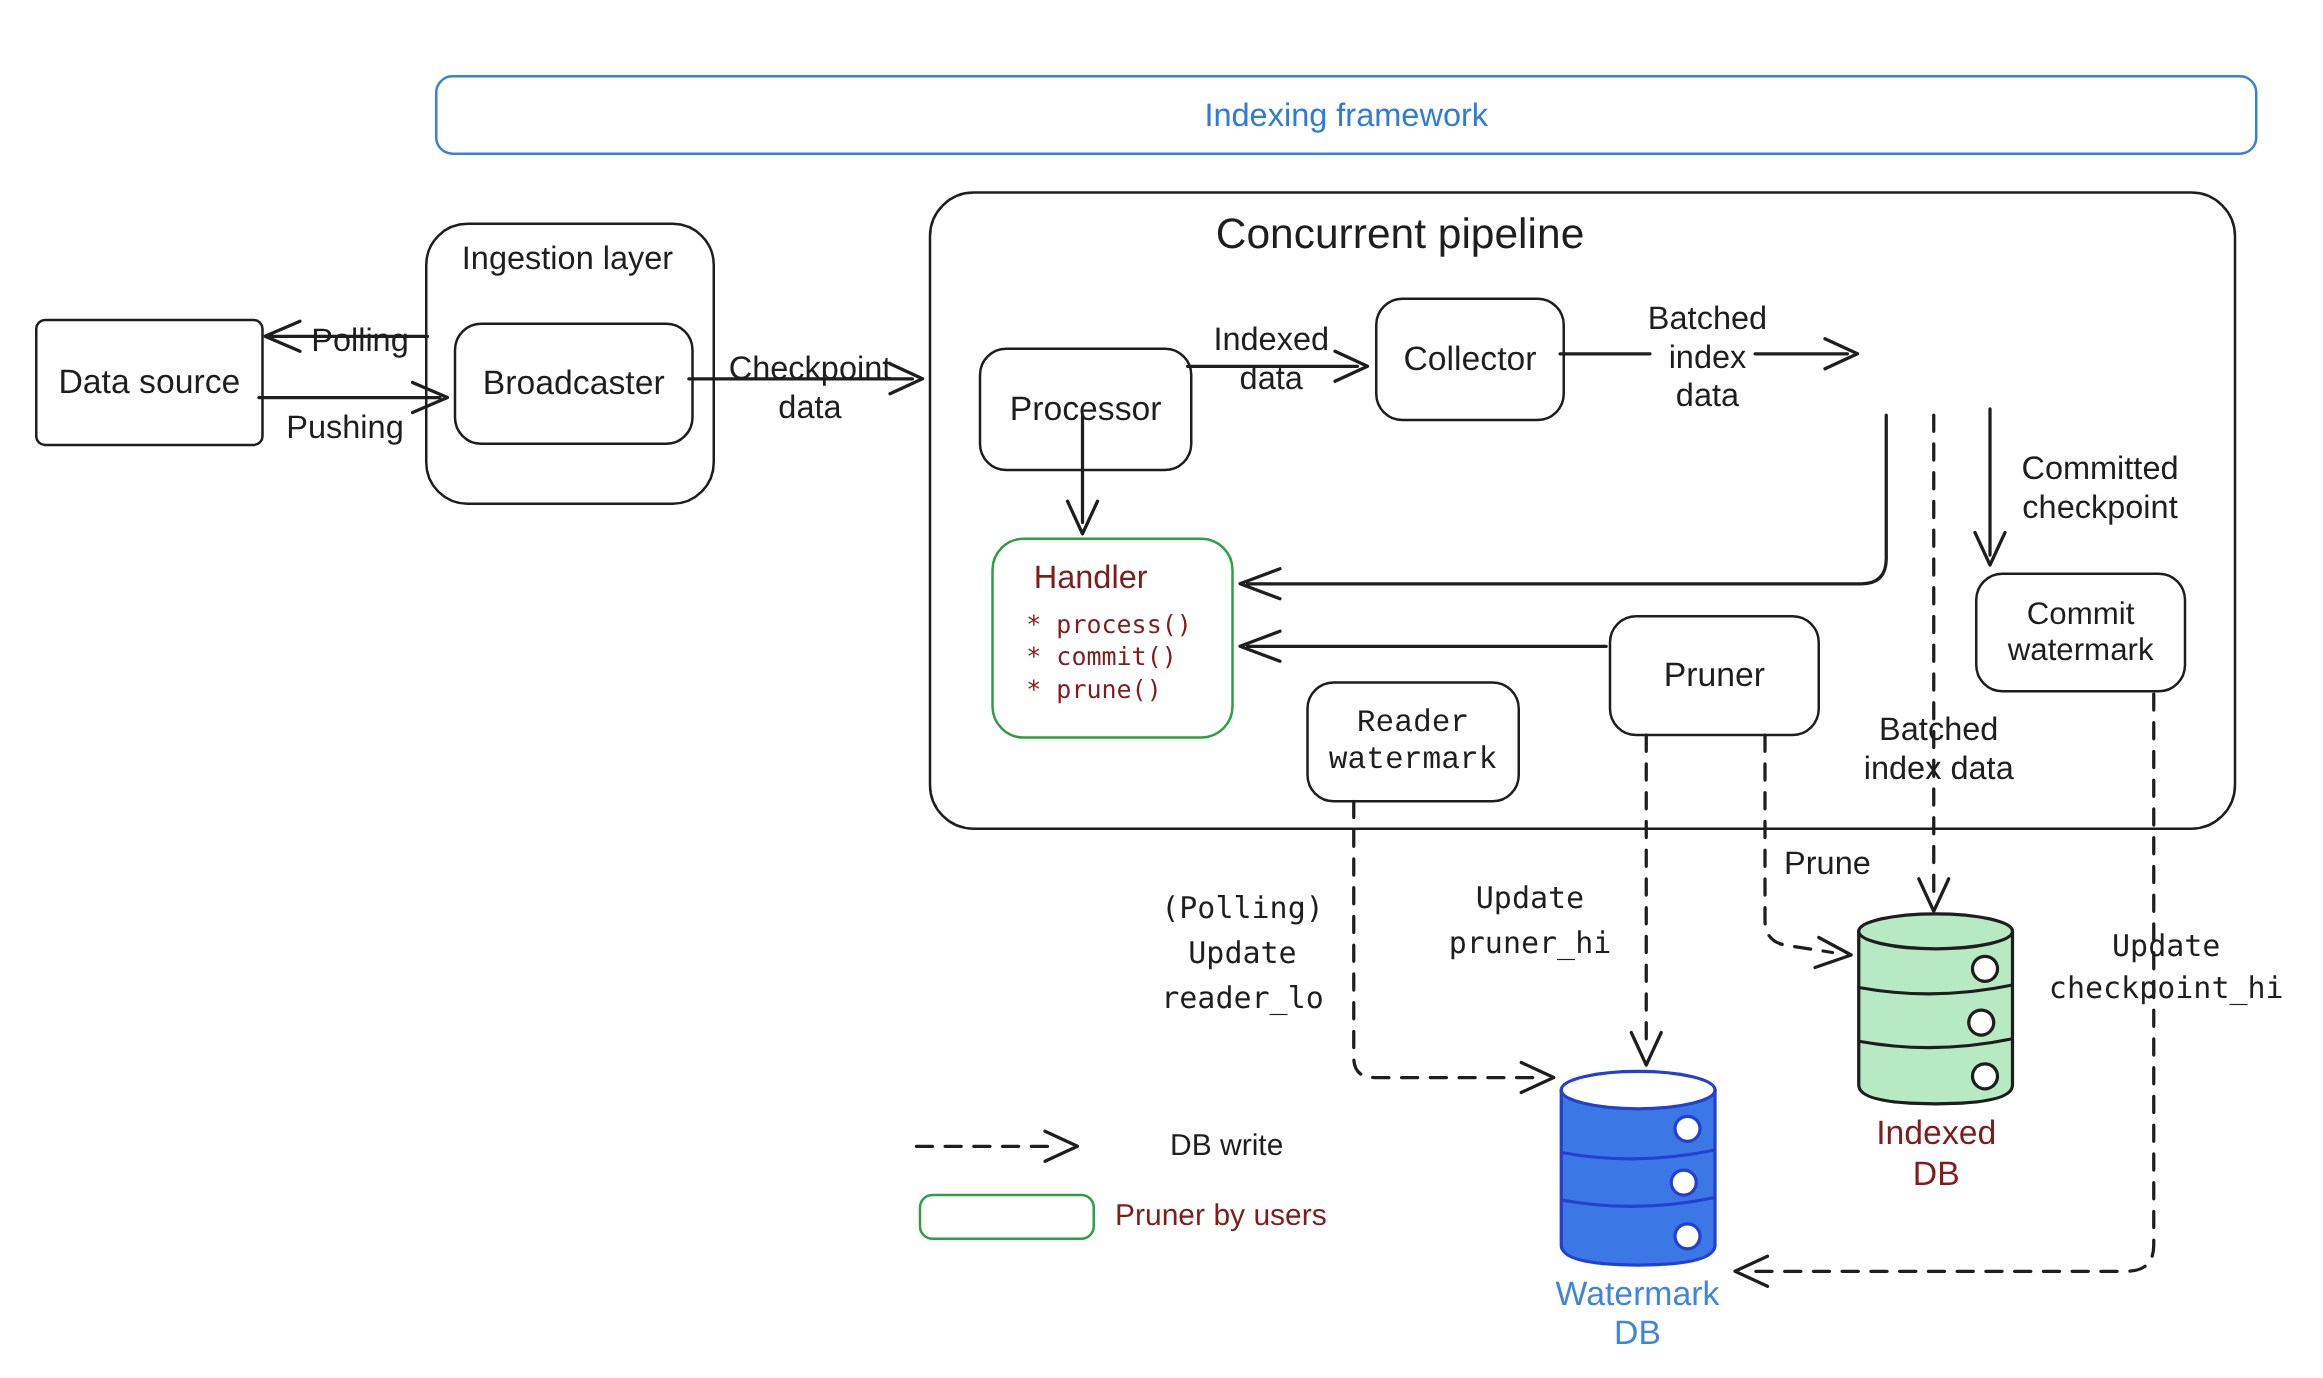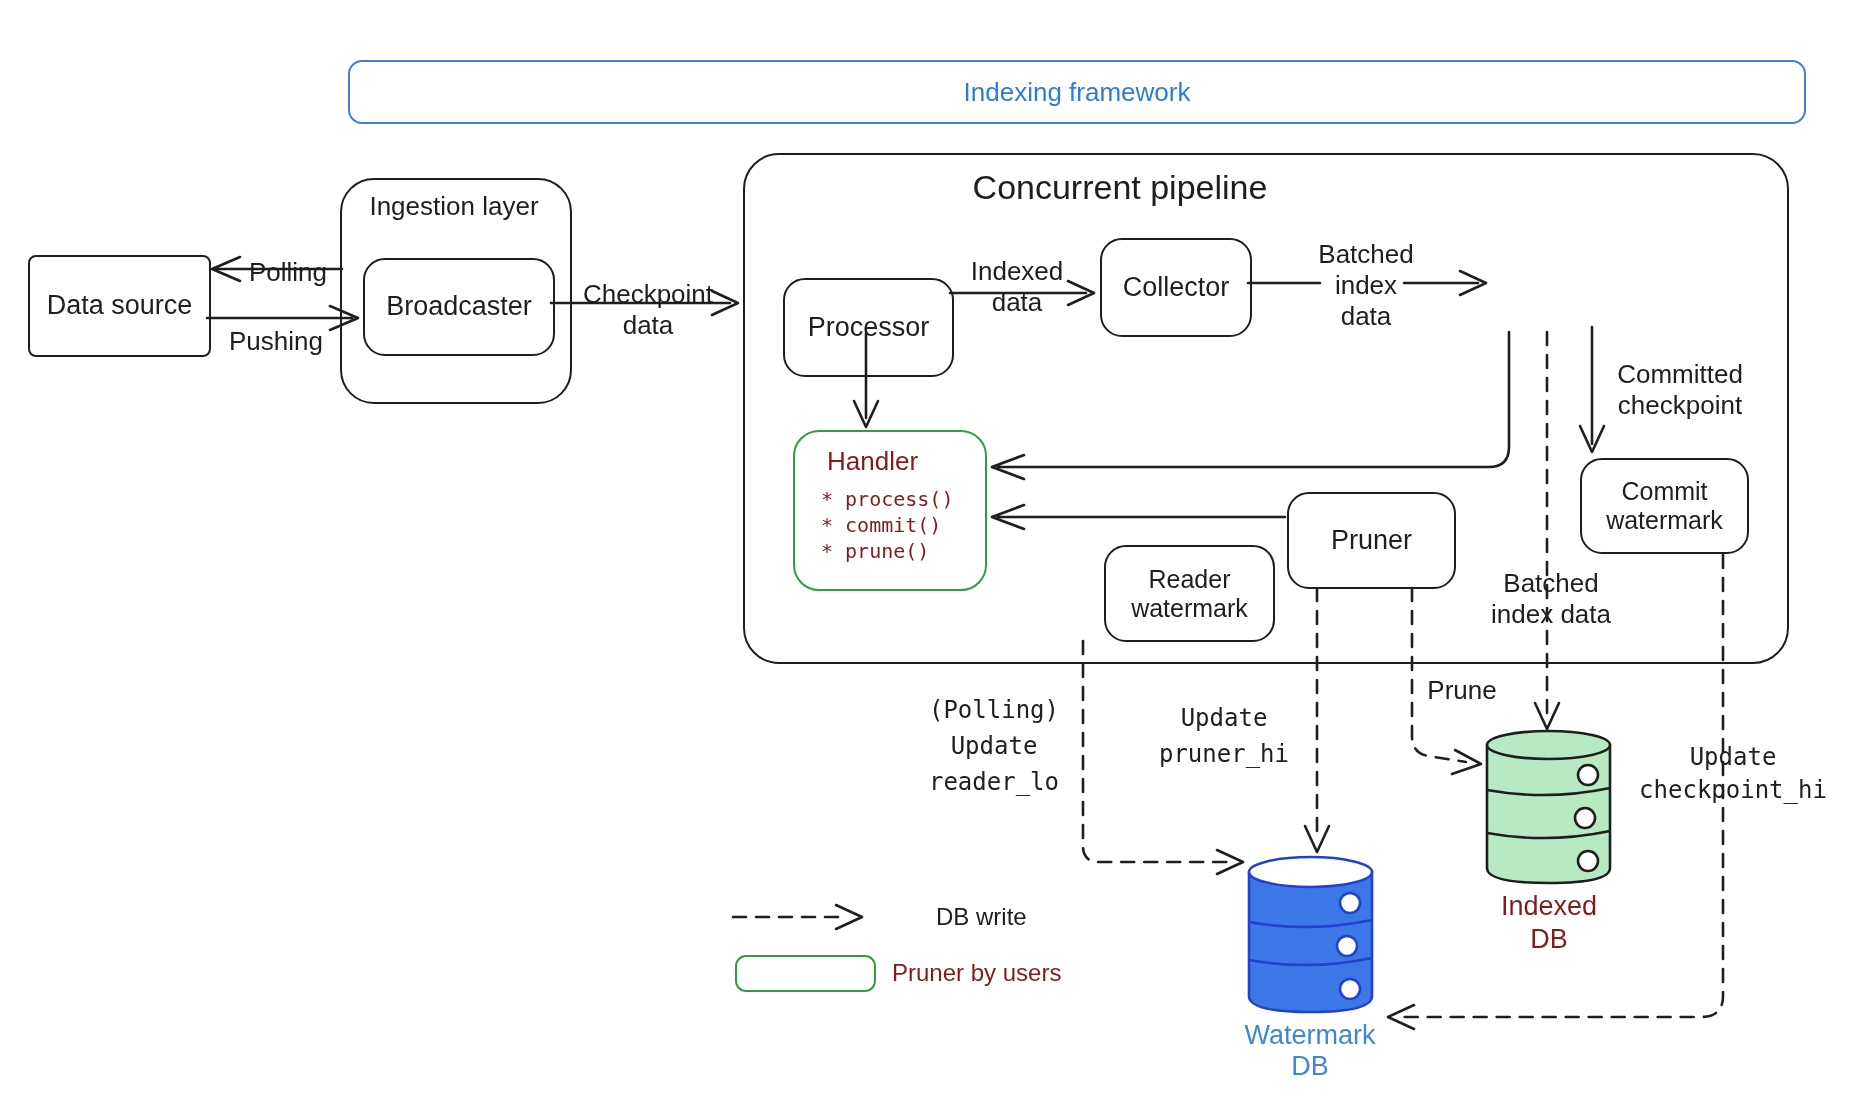--- a/index.html
+++ b/index.html
@@ -142,21 +142,21 @@
     <div id="handler-methods" class="green mono">* process()
 * commit()
 * prune()</div>
   </div>
 
   <div class="box f25" style="left:1580px;top:458px;width:165px;height:92px;">
     <span>Commit
 watermark</span>
   </div>
 
-  <div class="box f25" style="left:1104px;top:545px;width:167px;height:93px;">
+  <div class="box f25" style="left:1045px;top:545px;width:167px;height:93px;font-family:Liberation Mono, monospace;">
     <span>Reader
 watermark</span>
   </div>
 
   <div class="box f27" style="left:1287px;top:492px;width:165px;height:93px;">
     <span>Pruner</span>
   </div>
 
   <div class="lbl f26" style="left:238px;top:233px;width:100px;margin-top:24px;">Polling</div>
   <div class="lbl f26" style="left:221px;top:326px;width:110px;">Pushing</div>
@@ -166,21 +166,21 @@
 data</div>
   <div class="lbl f26" style="left:1291px;top:239px;width:150px;">Batched
 index
 data</div>
   <div class="lbl f26" style="left:1595px;top:359px;width:170px;">Committed
 checkpoint</div>
   <div class="lbl f26" style="left:1461px;top:568px;width:180px;">Batched
 index data</div>
   <div class="lbl f26" style="left:1412px;top:675px;width:100px;">Prune</div>
 
-  <div class="lbl mono f24" style="left:894px;top:692px;width:200px;line-height:36px;">(Polling)
+  <div class="lbl mono f24" style="left:894px;top:708px;width:200px;line-height:36px;">(Polling)
 Update
 reader_lo</div>
   <div class="lbl mono f24" style="left:1124px;top:700px;width:200px;line-height:36px;">Update
 pruner_hi</div>
   <div class="lbl mono f24" style="left:1623px;top:741px;width:220px;line-height:33px;">Update
 checkpoint_hi</div>
 
   <div class="lbl f27" style="left:1230px;top:1020px;width:160px;line-height:31px;color:#3f86d8;">Watermark
 DB</div>
   <div class="lbl f27 green" style="left:1469px;top:890px;width:160px;line-height:33px;">Indexed

